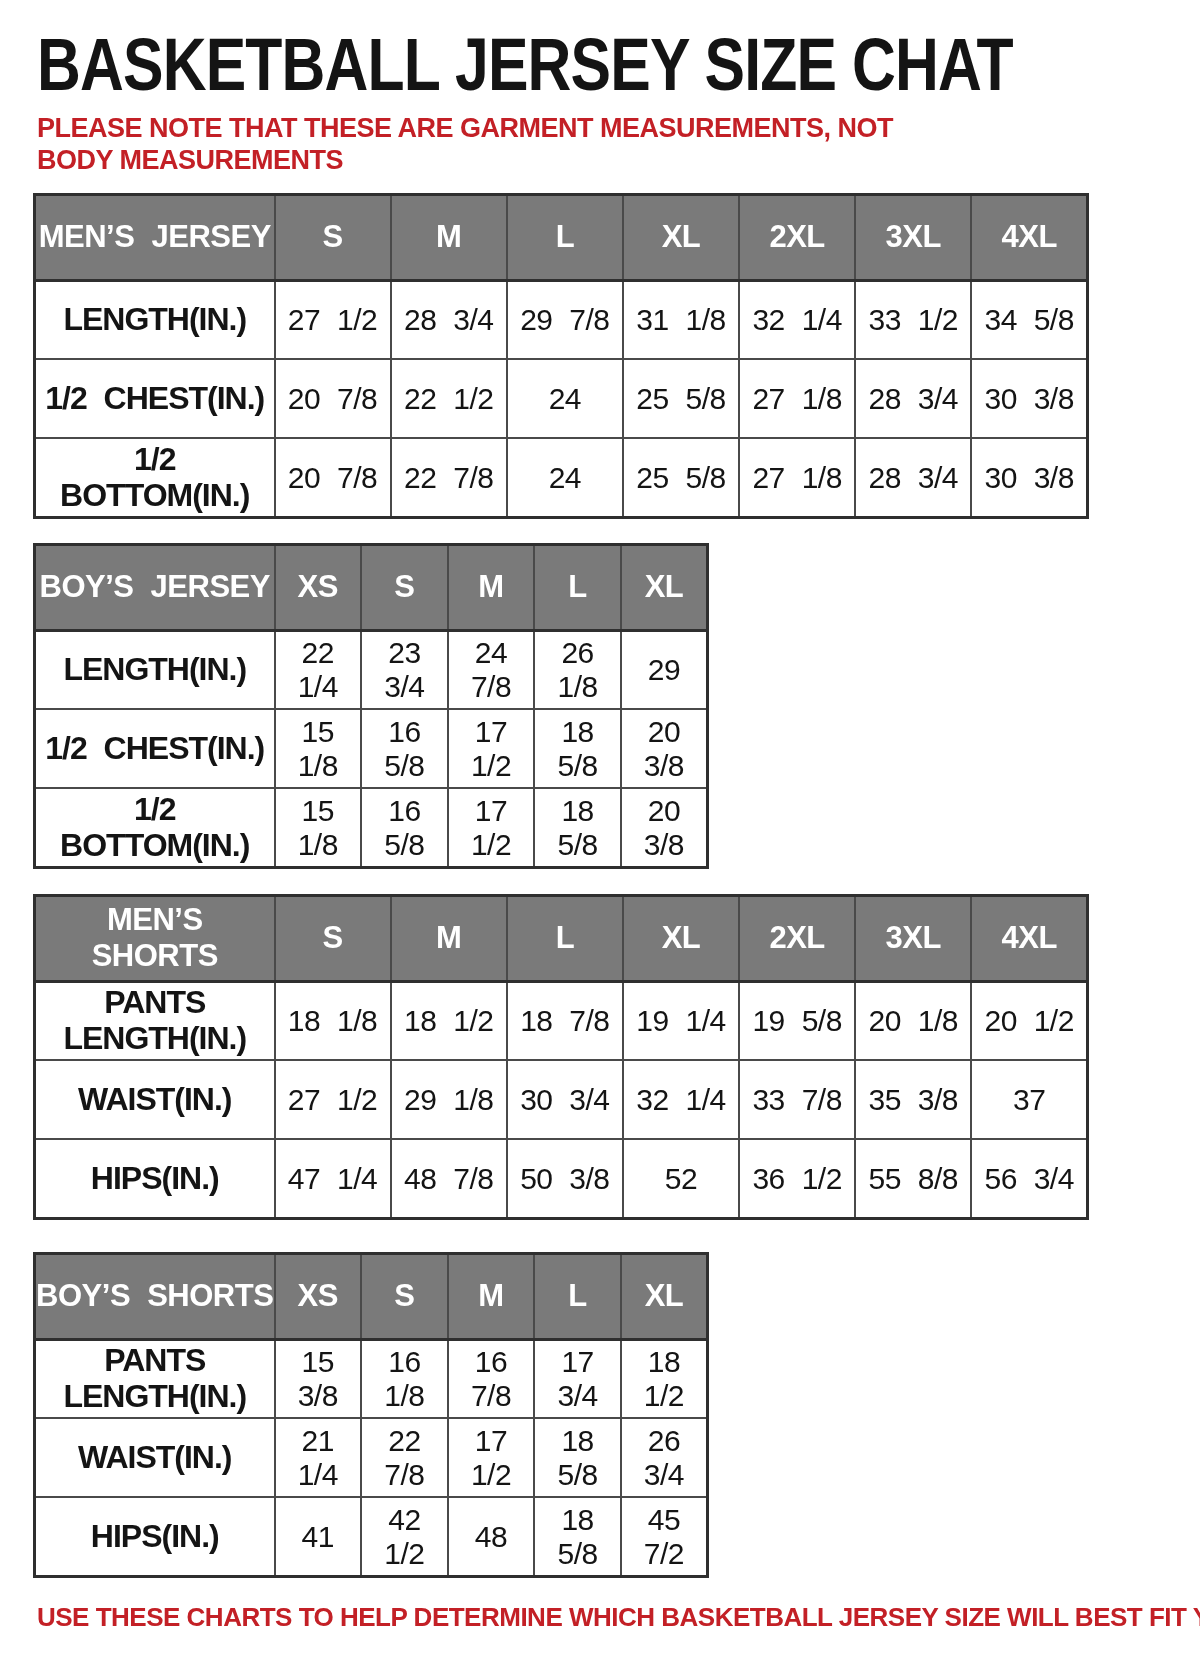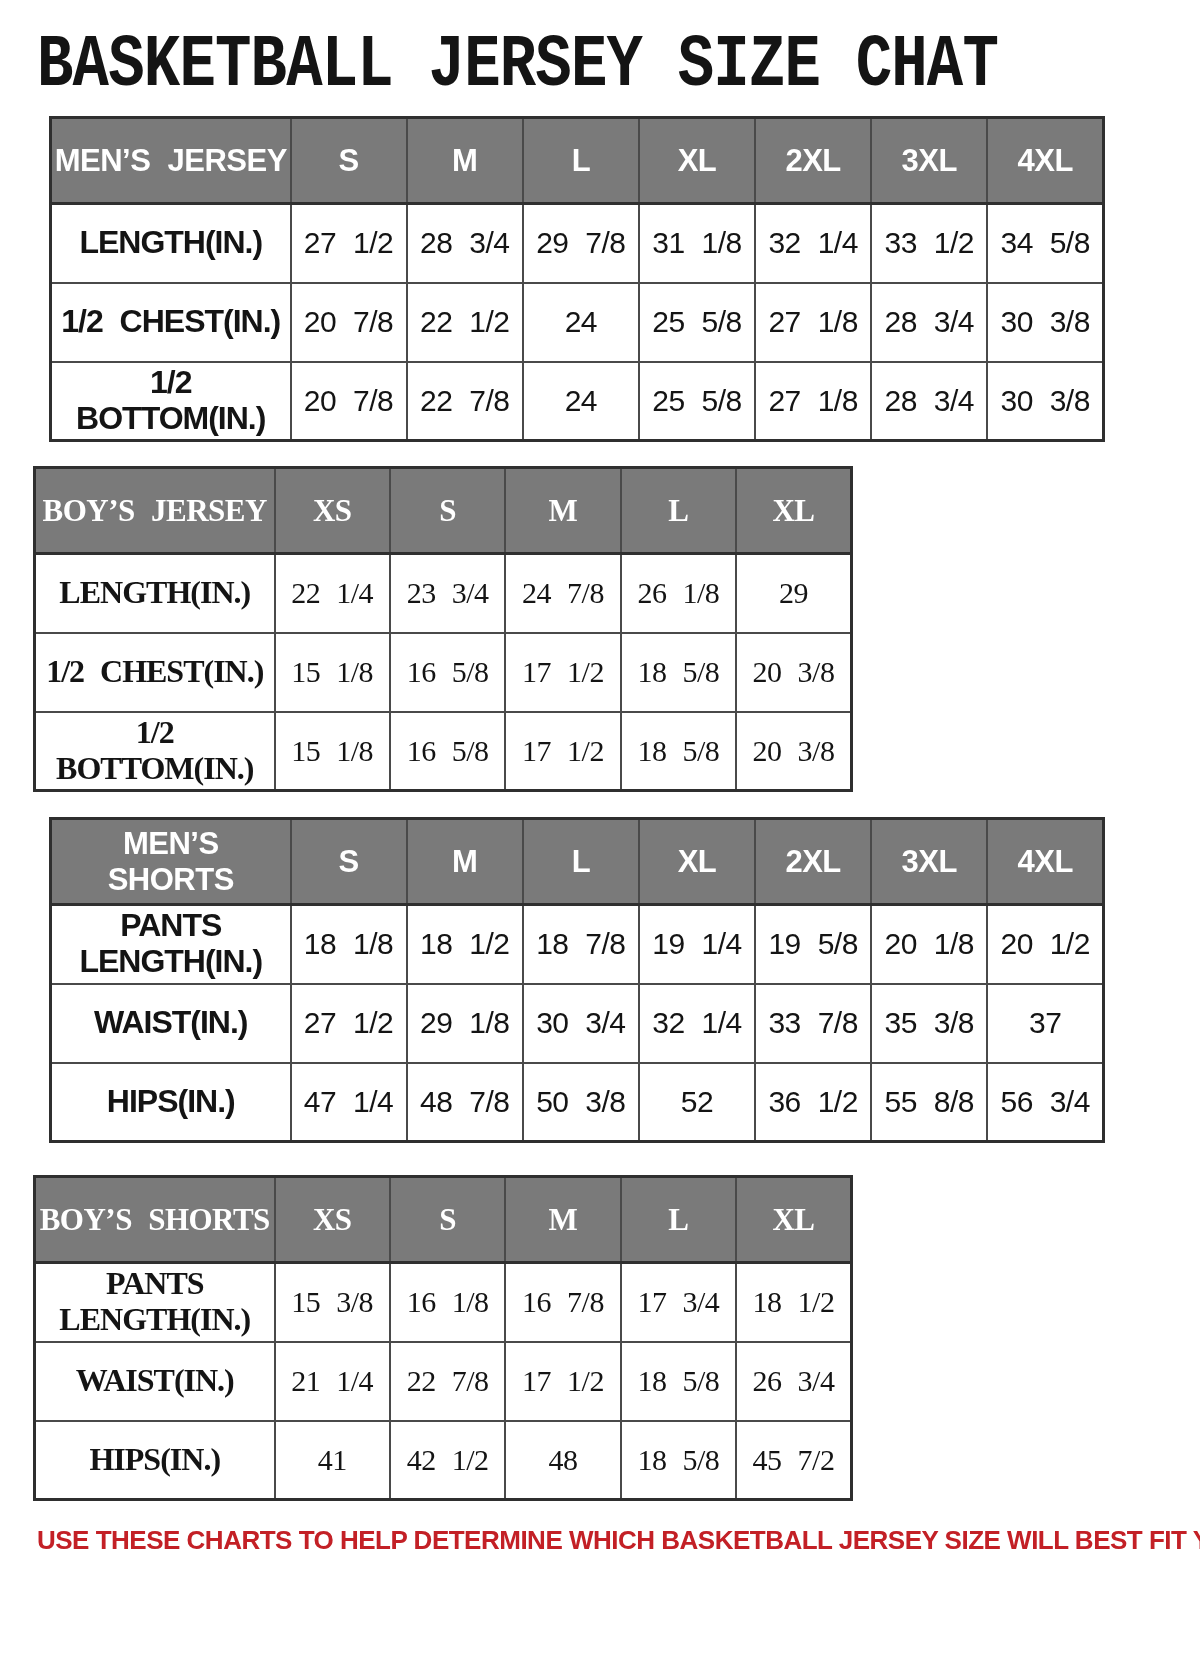--- a/index.html
+++ b/index.html
@@ -19,43 +19,42 @@
     padding:24px 34px 0 33px;
     overflow:hidden;
   }
   h1{
     font-size:74px;
     font-weight:bold;
     line-height:1.0;
     letter-spacing:-1px;
     margin:4px 0 10px 4px;
     white-space:nowrap;
-    font-family:Liberation Mono, monospace;
   }
   h1 .condense{
     display:inline-block;
     transform:scaleX(0.82);
     transform-origin:left center;
   }
   .note{
     color:var(--note-red);
     font-weight:bold;
     font-size:27px;
     line-height:1.2;
     letter-spacing:-0.5px;
     max-width:880px;
     margin:0 0 16px 4px;
   }
   table.size-table{
     border-collapse:collapse;
     table-layout:fixed;
     border:3px solid var(--outer-border);
   }
-  table.mens{width:1056px;margin-left:16px;}
-  table.boys{width:820px;font-family:Liberation Serif, serif;}
+  table.mens{width:1056px;}
+  table.boys{width:676px;}
   col.label-col{width:240px;}
   .size-table th,.size-table td{
     border:2px solid var(--border);
     text-align:center;
     vertical-align:middle;
     word-spacing:9px;
     overflow:hidden;
   }
   .size-table th{
     background:var(--header-gray);
@@ -89,20 +88,21 @@
     letter-spacing:-0.5px;
     margin:24px 0 0 4px;
     white-space:nowrap;
   }
 </style>
 </head>
 <body>
 
 <div class="page">
   <h1><span class="condense">BASKETBALL JERSEY SIZE CHAT</span></h1>
+  <p class="note">PLEASE NOTE THAT THESE ARE GARMENT MEASUREMENTS, NOT BODY MEASUREMENTS</p>
 
   <table id="t0" class="size-table mens">
       <colgroup>
         <col class="label-col">
         <col>
         <col>
         <col>
         <col>
         <col>
         <col>

